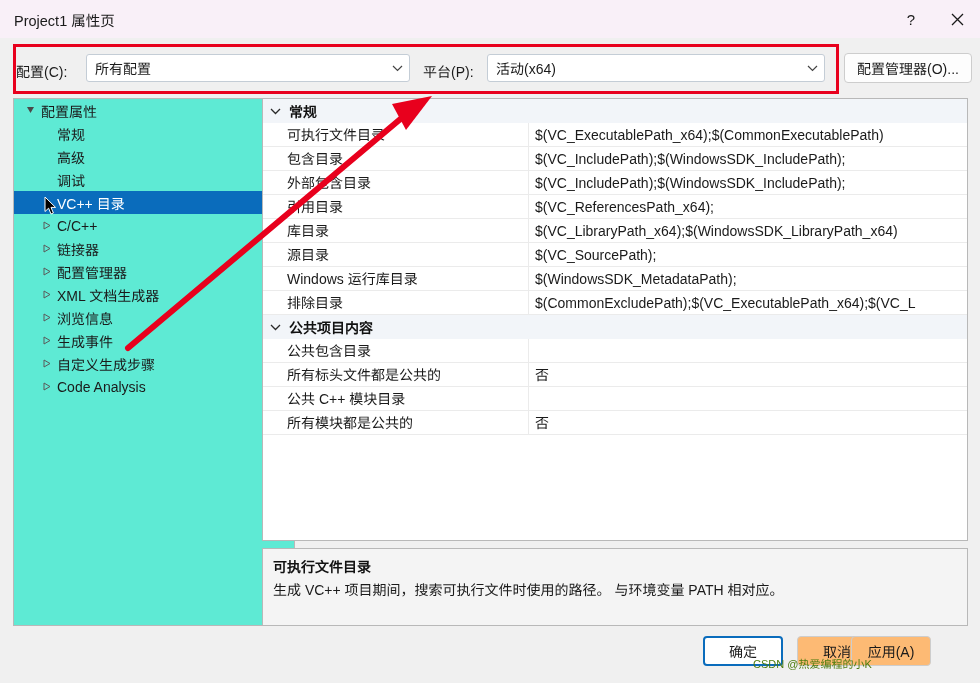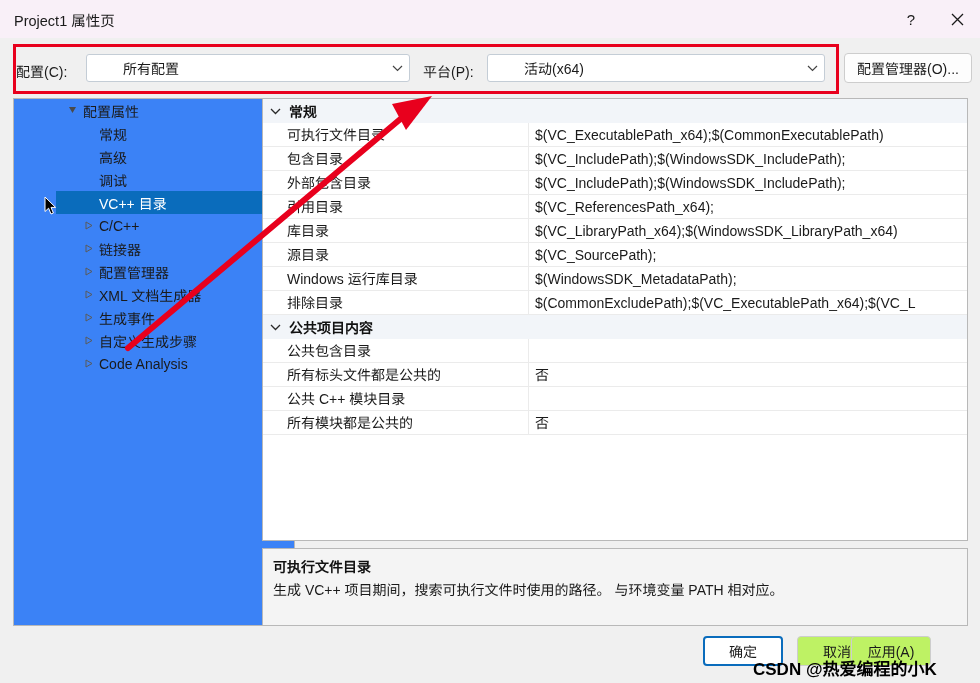--- a/index.html
+++ b/index.html
@@ -60,21 +60,20 @@
   #label-platform { left: 423px; }
 
   .combo {
     position: absolute;
     top: 54px; height: 28px;
     background: #ffffff;
     border: 1px solid #c4cdd6;
     border-radius: 3px;
     display: flex; align-items: center;
     cursor: default;
-    padding-left: 28px;
   }
   #combo-config { left: 86px; width: 324px; }
   #combo-platform { left: 487px; width: 338px; }
   .combo-value {
     flex: 1;
     padding-left: 8px;
     font-size: 14px; color: #1a1a1a;
     white-space: nowrap; overflow: hidden;
   }
   .combo-arrow {
@@ -105,24 +104,23 @@
     border: 3px solid #e8001d;
     pointer-events: none;
     z-index: 40;
   }
 
   
   #tree-panel {
     position: absolute;
     left: 13px; top: 98px;
     width: 282px; height: 528px;
-    background: #3b82f6;
+    background: #5eead4;
     border: 1px solid #b8b8b8;
     overflow: hidden;
-    padding-left: 42px;
   }
   .tree-item {
     height: 23px;
     display: flex; align-items: center;
     font-size: 14px; color: #1a1a1a;
     white-space: nowrap;
     cursor: default;
   }
   .tree-item.selected, .tree-item.selected:hover {
     background: #0a6cbc;
@@ -206,21 +204,21 @@
 
   
   #footer {
     position: absolute;
     left: 0; top: 632px;
     width: 980px; height: 51px;
   }
   .footer-btn {
     position: absolute; top: 4px;
     width: 80px; height: 30px;
-    background: #bef264;
+    background: #fdba74;
     border: 1px solid #cdcdcd;
     border-radius: 4px;
     font-size: 14px; color: #1a1a1a;
     display: flex; align-items: center; justify-content: center;
     white-space: nowrap;
     cursor: default;
     font-family: "Liberation Sans", "DejaVu Sans", sans-serif;
   }
   #btn-ok {
     left: 703px;
@@ -236,26 +234,25 @@
     left: 0; top: 0;
     width: 980px; height: 683px;
     pointer-events: none;
     z-index: 50;
   }
 
   
   #watermark {
     position: absolute;
     left: 753px; top: 655px;
-    font-size: 17px;
-    color: #000000;
+    font-size: 11px;
+    color: #4d7c0f;
     white-space: nowrap;
     z-index: 60;
     pointer-events: none;
-    font-weight: bold;
   }
 
   
   #mouse-cursor {
     position: absolute;
     left: 44px; top: 196px;
     z-index: 70;
     pointer-events: none;
   }
 </style>
@@ -360,20 +357,28 @@
           </svg>
         </span>
         <span class="tree-label" style="margin-left: 3px;">XML 文档生成器</span>
       </div>
       <div class="tree-item">
         <span class="tree-arrow" style="margin-left: 24px;">
           <svg width="9" height="9" viewBox="0 0 9 9">
             <polygon points="2,1 8,4.5 2,8" fill="none" stroke="#5a5a5a" stroke-width="1"></polygon>
           </svg>
         </span>
+        <span class="tree-label" style="margin-left: 3px;">浏览信息</span>
+      </div>
+      <div class="tree-item">
+        <span class="tree-arrow" style="margin-left: 24px;">
+          <svg width="9" height="9" viewBox="0 0 9 9">
+            <polygon points="2,1 8,4.5 2,8" fill="none" stroke="#5a5a5a" stroke-width="1"></polygon>
+          </svg>
+        </span>
         <span class="tree-label" style="margin-left: 3px;">生成事件</span>
       </div>
       <div class="tree-item">
         <span class="tree-arrow" style="margin-left: 24px;">
           <svg width="9" height="9" viewBox="0 0 9 9">
             <polygon points="2,1 8,4.5 2,8" fill="none" stroke="#5a5a5a" stroke-width="1"></polygon>
           </svg>
         </span>
         <span class="tree-label" style="margin-left: 3px;">自定义生成步骤</span>
       </div>

